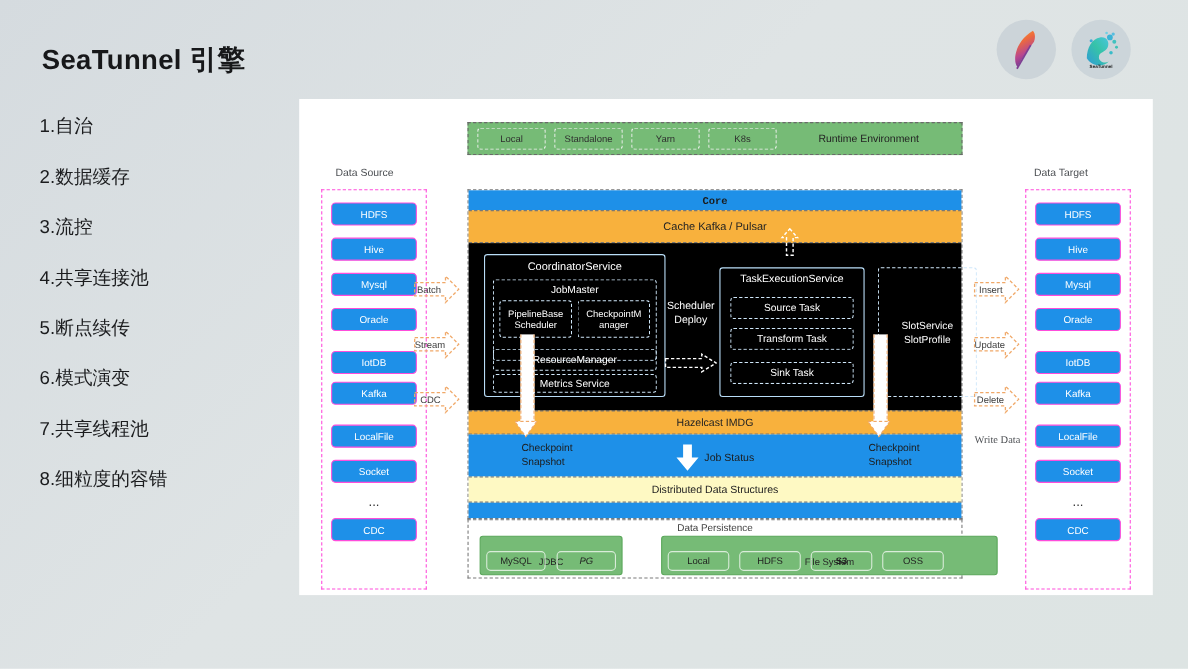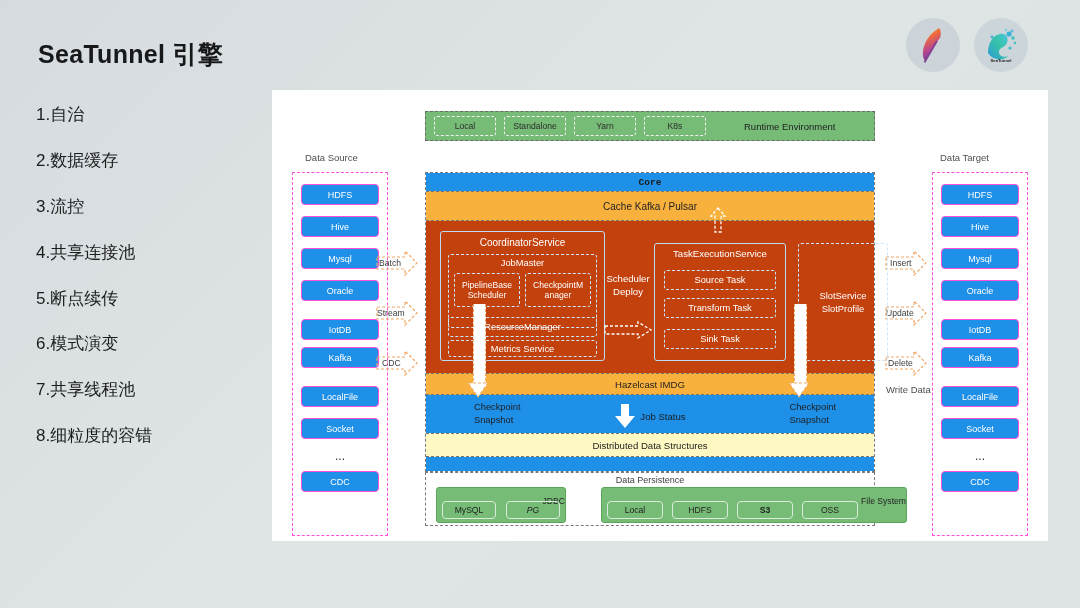--- a/index.html
+++ b/index.html
@@ -43,21 +43,21 @@
   }
   .rt-name{font-size:9.5px;color:#232323;margin-left:30px;}
 
   
   .core-wrap{position:absolute;left:153px;top:82px;width:450px;
      border:1.2px dashed #777;box-sizing:border-box;}
   .core-head{height:18px;background:#1e90e8;display:flex;align-items:center;justify-content:center;
      font-family:"Liberation Mono","DejaVu Sans Mono",monospace;font-size:9.5px;color:#1b1b1b;font-weight:bold;}
   .cache{height:28px;background:#f8b13d;display:flex;align-items:center;justify-content:center;
      font-size:10px;color:#232323;border-top:1.2px dashed #777;border-bottom:1.2px dashed #777;}
-  .mid{background:#c2410c;height:152px;position:relative;}
+  .mid{background:#000000;height:152px;position:relative;}
   .hazel{height:20px;background:#f8b13d;display:flex;align-items:center;justify-content:center;
      font-size:9.6px;color:#232323;border-top:1.2px dashed #777;border-bottom:1.2px dashed #777;}
   .statusband{height:38px;background:#1e90e8;position:relative;}
   .dds{height:22px;background:#fef9c3;display:flex;align-items:center;justify-content:center;
      font-size:9.6px;color:#232323;border-top:1.2px dashed #777;border-bottom:1.2px dashed #777;}
   .tail{height:14px;background:#1e90e8;}
 
   
   .coord{position:absolute;left:14px;top:10px;width:165px;height:130px;
      border:1px solid #b9ddf7;border-radius:3px;box-sizing:border-box;}
@@ -113,21 +113,21 @@
   
   .oparrow{position:absolute;width:44px;height:28px;}
   .oparrow span{position:absolute;left:4px;top:9px;font-size:8.6px;color:#3b3b3b;}
 
   
   .persist{position:absolute;left:153px;top:382px;width:450px;height:54px;
      border:1.2px dashed #7b7b7b;box-sizing:border-box;}
   .persist-t{position:absolute;top:2px;left:0;right:0;text-align:center;font-size:9px;color:#3e3e3e;}
   .gbox{position:absolute;top:14px;height:36px;background:#76bb76;border:1.2px solid #5aa75a;
      border-radius:3px;box-sizing:border-box;}
-  .gbox-t{text-align:right;font-size:8.6px;color:#242424;margin-top:8px;}
+  .gbox-t{text-align:center;font-size:8.6px;color:#242424;margin-top:18px;}
   .gchip{position:absolute;top:14px;height:18px;border:1.2px solid #d9ecd9;border-radius:4px;
      display:flex;align-items:center;justify-content:center;font-size:8.6px;color:#1f1f1f;
      box-sizing:border-box;}
 </style>
 </head>
 <body>
 
 <div class="slide-title">SeaTunnel 引擎</div>
 
 <div class="bullets">
@@ -184,21 +184,21 @@
     <div class="rt-chip">Local</div>
     <div class="rt-chip">Standalone</div>
     <div class="rt-chip">Yarn</div>
     <div class="rt-chip">K8s</div>
     <div class="rt-name">Runtime Environment</div>
   </div>
 
   <div class="lbl" style="left:33px;top:62px;">Data Source</div>
   <div class="lbl" style="left:668px;top:62px;">Data Target</div>
   <div class="lbl" style="left:28px;top:306px;">Read Data</div>
-  <div class="lbl" style="left:614px;top:294px;">Write Data</div>
+  <div class="lbl" style="left:614px;top:306px;font-family:Liberation Serif, serif;">Write Data</div>
 
   <div class="col" style="left:20px;top:82px;height:364px;padding-top:11px;">
     <div class="chip">HDFS</div>
     <div class="chip">Hive</div>
     <div class="chip">Mysql</div>
     <div class="chip gap">Oracle</div>
     <div class="chip" style="margin-bottom:7px;">IotDB</div>
     <div class="chip gap">Kafka</div>
     <div class="chip">LocalFile</div>
     <div class="chip">Socket</div>

